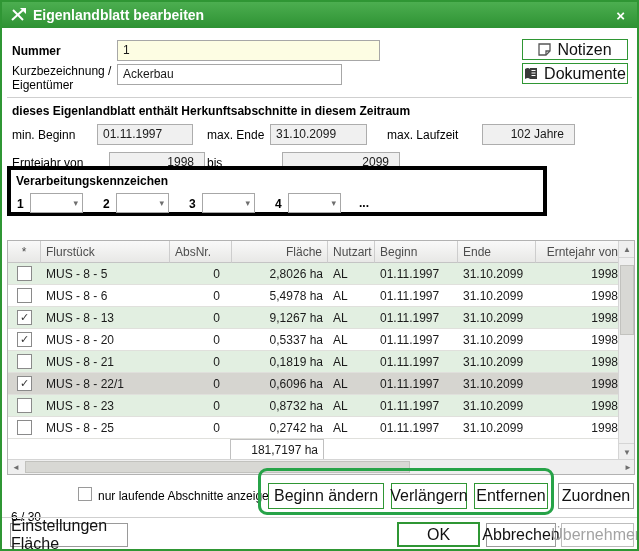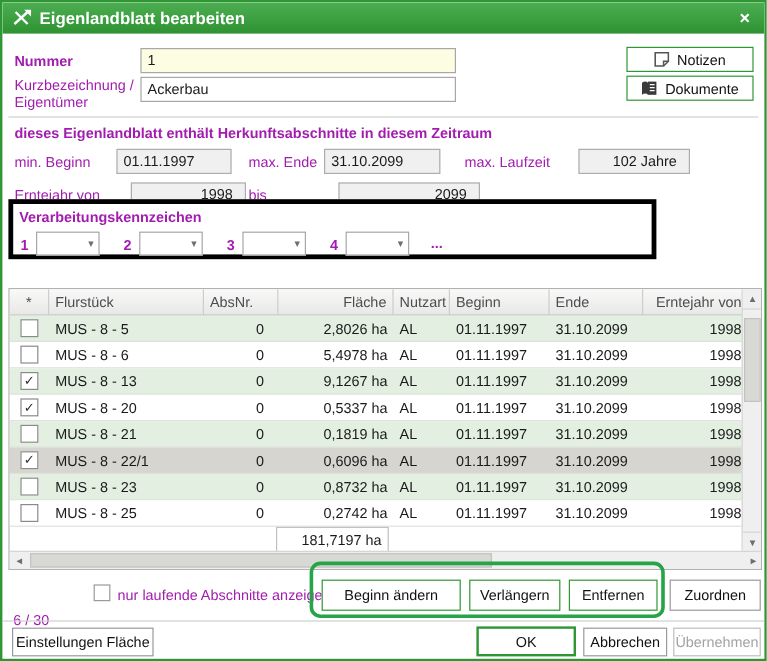--- a/index.html
+++ b/index.html
@@ -9,31 +9,31 @@
   .dialog{ position:relative; width:639px; height:551px; background:#fff;
            border:2px solid #2f9634; overflow:hidden; font-size:12px; color:#1a1a1a;}
 
   
   .titlebar{ position:absolute; top:0; left:0; right:0; height:26px;
              background:linear-gradient(#4cae50,#2e9233);
              display:flex; align-items:center; padding:0 8px; gap:7px;}
   .titlebar .title{ color:#fff; font-weight:bold; font-size:14px; flex:1;}
   .close-x{ color:#fff; font-size:15px; font-weight:bold; padding:0 4px; cursor:default;}
 
-  .lbl{ position:absolute; color:#a21caf; }
+  .lbl{ position:absolute; color:#000000; }
   .bold{ font-weight:bold; }
 
   .field{ position:absolute; border:1px solid #a7a7a7; background:#fff; height:21px;
           padding:2px 5px; font-size:12px; line-height:15px; }
   .field.yellow{ background:#fdfde3; }
   .field.grey{ background:#f0f0f0; border:1px solid #adadad; }
   .field.r{ text-align:right;margin-left:12px; }
 
   .btn{ position:absolute; background:#fff; border:1px solid #9a9a9a; display:flex;
-        align-items:center; justify-content:center; gap:6px; font-size:12px; color:#111;}
+        align-items:center; justify-content:center; gap:6px; font-size:16px; color:#111;}
   .btn.green-border{ border:1px solid #2f9634; }
   .btn.green-thick{ border:2px solid #2f9634; }
   .btn.disabled{ color:#a3a3a3; border-color:#bdbdbd; }
 
   .sep{ position:absolute; left:5px; right:5px; height:1px; background:#cfcfcf; }
 
   .kennz-box{ position:absolute; left:5px; top:164px; width:540px; height:50px;
               border:4px solid #000000; background:#fff;}
   .dd{ position:absolute; top:23px; width:53px; height:20px; border:1px solid #a7a7a7;
        background:#fff; display:flex; align-items:center; justify-content:flex-end; padding:0 4px;}
@@ -102,21 +102,21 @@
       </svg>
     </span>
     <span class="title">Eigenlandblatt bearbeiten</span>
     <span class="close-x">×</span>
   </div>
 
   <div class="lbl bold" style="left:10px; top:42px;">Nummer</div>
   <div class="field yellow" style="left:115px; top:38px; width:263px;">1</div>
 
   <div class="lbl" style="left:10px; top:62px; width:100px; line-height:14px;">Kurzbezeichnung / Eigentümer</div>
-  <div class="field" style="left:115px; top:62px; width:263px;">Ackerbau</div>
+  <div class="field" style="left:115px; top:62px; width:225px;">Ackerbau</div>
 
   <div class="btn green-border" style="left:520px; top:37px; width:106px; height:21px;">
     <span style="display:flex;">
       <svg width="13" height="13" viewBox="0 0 13 13">
         <path d="M1 1 H12 V8 L8 12 H1 Z" fill="#fff" stroke="#555" stroke-width="1.3"></path>
         <path d="M12 8 L8 8 L8 12" fill="none" stroke="#555" stroke-width="1.3"></path>
       </svg>
     </span>
     <span>Notizen</span>
   </div>

